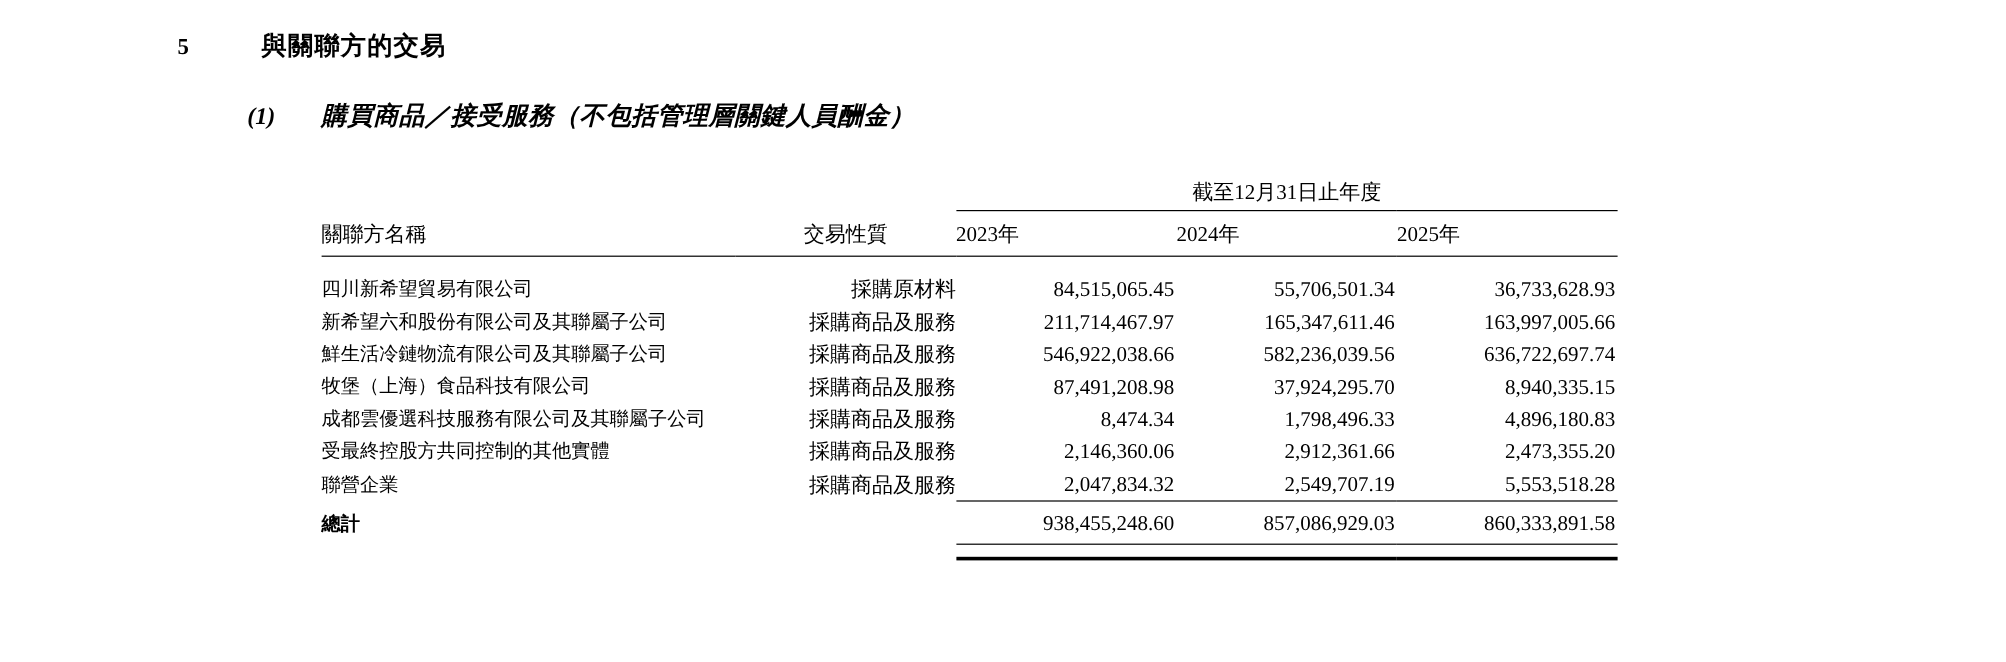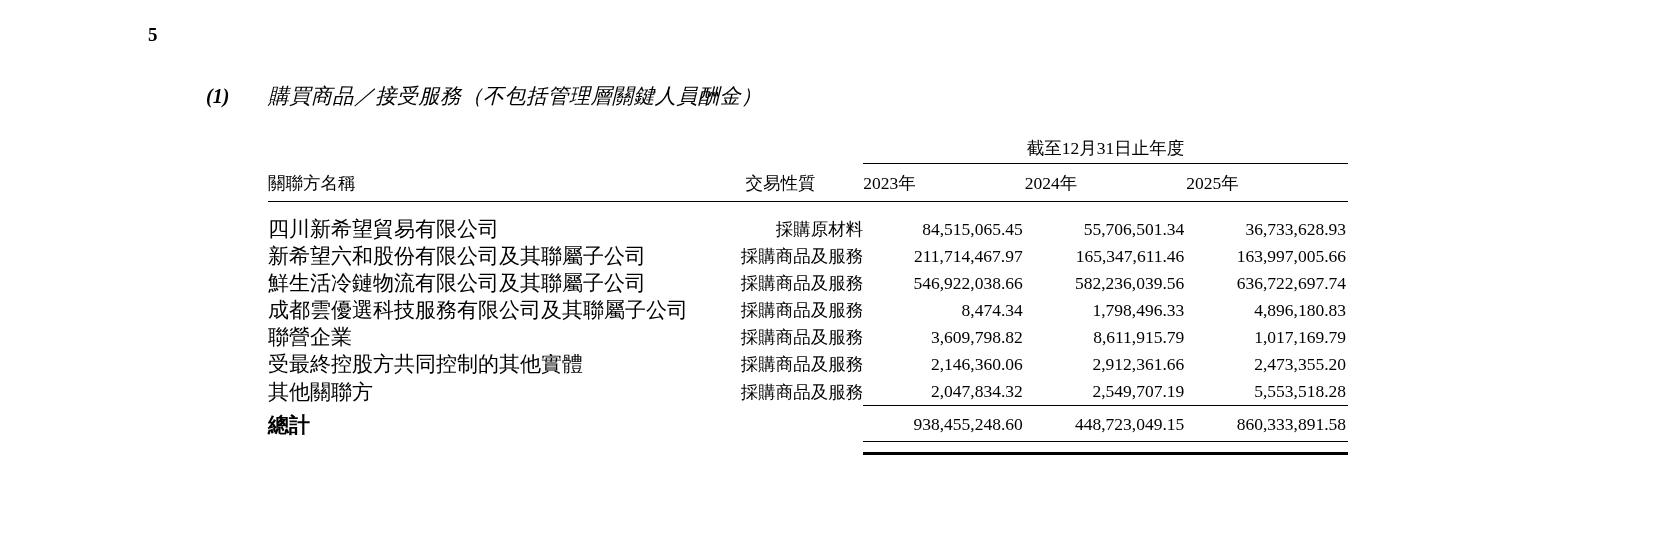--- a/index.html
+++ b/index.html
@@ -48,31 +48,31 @@
     display: flex;
     align-items: baseline;
   }
   .sub-num {
     font-weight: bold;
     font-style: italic;
     font-size: 20px;
     width: 62px;
   }
   .sub-title {
-    font-weight: normal;
+    font-weight: bold;
     font-style: italic;
     font-size: 21px;
     letter-spacing: 0.5px;
   }
 
   
   .table-wrap {
     position: absolute;
     left: 268px;
-    top: 136px;
+    top: 148px;
     width: 1080px;
   }
   table.fin {
     border-collapse: collapse;
     width: 1080px;
     font-size: 17.5px;
   }
   table.fin td, table.fin th {
     padding: 0;
     font-weight: normal;
@@ -115,21 +115,21 @@
     padding-top: 7px !important;
     padding-bottom: 6px !important;
     border-bottom: 1.3px solid #000;
     text-align: center;
   }
 
   .spacer-row td { height: 14px; }
 
   .rname {
     text-align: left;
-    font-size: 21px;
+    font-size: 16px;
     line-height: 27px;
     padding-right: 10px !important;
     white-space: nowrap;
   }
   .rnature {
     text-align: right;
     font-size: 17.5px;
     line-height: 27px;
     white-space: nowrap;
   }
@@ -159,20 +159,21 @@
     height: 4px;
   }
 </style>
 </head>
 <body>
 
 <div class="page">
 
   <div class="section-head">
     <span class="section-num">5</span>
+    <span class="section-title">與關聯方的交易</span>
   </div>
 
   <div class="sub-head">
     <span class="sub-num">(1)</span>
     <span class="sub-title">購買商品／接受服務（不包括管理層關鍵人員酬金）</span>
   </div>
 
   <div class="table-wrap">
     <table class="fin">
       <colgroup>
@@ -220,53 +221,53 @@
           <td class="rnum">163,997,005.66</td>
         </tr>
         <tr>
           <td class="rname">鮮生活冷鏈物流有限公司及其聯屬子公司</td>
           <td class="rnature">採購商品及服務</td>
           <td class="rnum">546,922,038.66</td>
           <td class="rnum">582,236,039.56</td>
           <td class="rnum">636,722,697.74</td>
         </tr>
         <tr>
+          <td class="rname">牧堡（上海）食品科技有限公司</td>
+          <td class="rnature">採購商品及服務</td>
+          <td class="rnum">87,491,208.98</td>
+          <td class="rnum">37,924,295.70</td>
+          <td class="rnum">8,940,335.15</td>
+        </tr>
+        <tr>
           <td class="rname">成都雲優選科技服務有限公司及其聯屬子公司</td>
           <td class="rnature">採購商品及服務</td>
           <td class="rnum">8,474.34</td>
           <td class="rnum">1,798,496.33</td>
           <td class="rnum">4,896,180.83</td>
         </tr>
         <tr>
-          <td class="rname">聯營企業</td>
-          <td class="rnature">採購商品及服務</td>
-          <td class="rnum">3,609,798.82</td>
-          <td class="rnum">8,611,915.79</td>
-          <td class="rnum">1,017,169.79</td>
-        </tr>
-        <tr>
           <td class="rname">受最終控股方共同控制的其他實體</td>
           <td class="rnature">採購商品及服務</td>
           <td class="rnum">2,146,360.06</td>
           <td class="rnum">2,912,361.66</td>
           <td class="rnum">2,473,355.20</td>
         </tr>
         <tr>
-          <td class="rname">其他關聯方</td>
+          <td class="rname">聯營企業</td>
           <td class="rnature">採購商品及服務</td>
           <td class="rnum">2,047,834.32</td>
           <td class="rnum">2,549,707.19</td>
           <td class="rnum">5,553,518.28</td>
         </tr>
 
         <tr class="total-row">
           <td class="rname">總計</td>
           <td class="rnature"></td>
           <td class="rnum">938,455,248.60</td>
-          <td class="rnum">448,723,049.15</td>
+          <td class="rnum">857,086,929.03</td>
           <td class="rnum">860,333,891.58</td>
         </tr>
         <tr class="bottom-row">
           <td></td>
           <td></td>
           <td class="dbl-rule"></td>
           <td class="dbl-rule"></td>
           <td class="dbl-rule"></td>
         </tr>
       </tbody>

